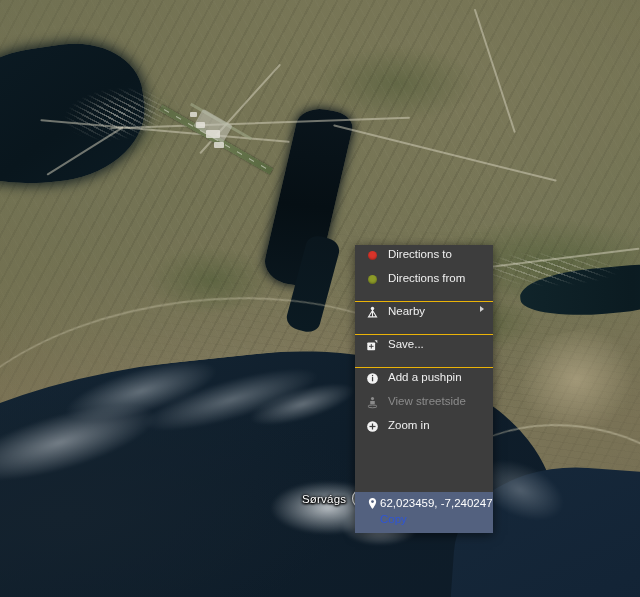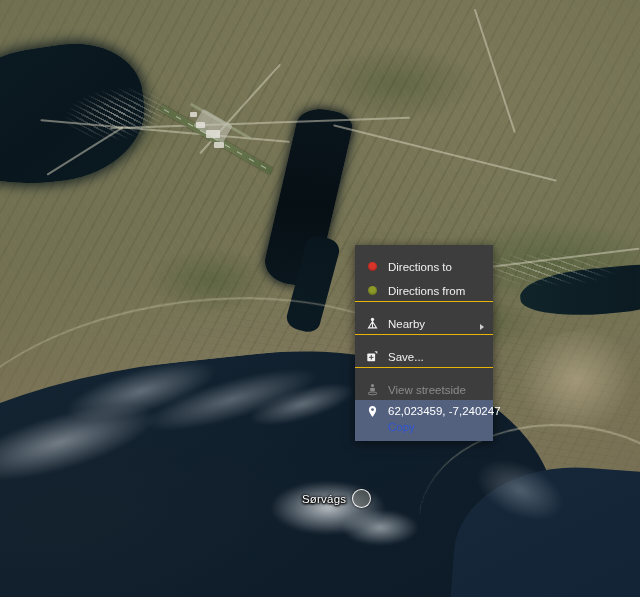--- a/index.html
+++ b/index.html
@@ -208,21 +208,21 @@
   
   .ctx{
     position:absolute;left:355px;top:245px;width:138px;
     background:#3d3d3d;color:#f0f0f0;
     font-size:11.5px;
     box-shadow:0 2px 10px rgba(0,0,0,.55);
     user-select:none;
   }
   .ctx-group + .ctx-group{border-top:1px solid #eab308;}
   .ctx-item{
-    display:flex;align-items:flex-end;gap:9px;
+    display:flex;align-items:flex-start;gap:9px;
     height:24px;padding:0 9px 0 11px;cursor:default;position:relative;
   }
   .ctx-item .label{flex:1 1 auto;white-space:nowrap;line-height:1;}
   .ctx-item.disabled{color:#8b8b8b;}
   .ctx-group{padding:4px 0;}
 
   .ico{
     width:13px;height:13px;flex:0 0 13px;
     display:flex;align-items:center;justify-content:center;
     color:#f2f2f2;
@@ -236,21 +236,21 @@
 
   .arrow{
     width:0;height:0;border-left:4px solid #cfcfcf;
     border-top:3.5px solid transparent;border-bottom:3.5px solid transparent;
     margin-left:4px;
   }
 
   
   .coord-row{
     background:#53617f;padding:4px 9px 6px 11px;
-    display:flex;gap:9px;align-items:flex-start;
+    display:flex;gap:1px;align-items:flex-start;margin-top:44px;
   }
   .coord-row .ico{margin-top:1px;}
   .coord-txt{display:flex;flex-direction:column;gap:2px;line-height:1.25;}
   .coord-val{color:#fff;white-space:nowrap;}
   .copy-link{color:#2f55d4;cursor:pointer;width:max-content;}
 </style>
 </head>
 <body>
 
 <div id="stage">
@@ -342,33 +342,53 @@
             <rect x="1.6" y="4.2" width="9.6" height="9.6" rx="1"></rect>
             <rect x="5.9" y="6.2" width="1.2" height="5.6" fill="#3d3d3d"></rect>
             <rect x="3.7" y="8.4" width="5.6" height="1.2" fill="#3d3d3d"></rect>
           </svg>
         </span>
         <span class="label">Save...</span>
       </div>
     </div>
 
     <div class="ctx-group">
+      <div class="ctx-item">
+        <span class="ico">
+          <svg viewBox="0 0 16 16" width="13" height="13" fill="currentColor">
+            <circle cx="8" cy="8" r="6.6"></circle>
+            <rect x="7.3" y="3.6" width="1.5" height="1.6" fill="#3d3d3d"></rect>
+            <rect x="7.3" y="6.2" width="1.5" height="5.2" fill="#3d3d3d"></rect>
+          </svg>
+        </span>
+        <span class="label">Add a pushpin</span>
+      </div>
 
       <div class="ctx-item disabled">
         <span class="ico">
           <svg viewBox="0 0 16 16" width="13" height="13" fill="currentColor">
             <circle cx="8" cy="3.2" r="1.9"></circle>
             <path d="M5.2 6.1h5.6v4.1H5.2z"></path>
             <ellipse cx="8" cy="12.8" rx="5.6" ry="1.7" fill="none" stroke="currentColor" stroke-width="1.1"></ellipse>
           </svg>
         </span>
         <span class="label">View streetside</span>
       </div>
 
 
+      <div class="ctx-item">
+        <span class="ico">
+          <svg viewBox="0 0 16 16" width="13" height="13" fill="currentColor">
+            <circle cx="8" cy="8" r="6.6"></circle>
+            <rect x="7.25" y="4.3" width="1.5" height="7.4" fill="#3d3d3d"></rect>
+            <rect x="4.3" y="7.25" width="7.4" height="1.5" fill="#3d3d3d"></rect>
+          </svg>
+        </span>
+        <span class="label">Zoom in</span>
+      </div>
     </div>
 
 
     <div class="coord-row">
       <span class="ico">
         <svg viewBox="0 0 16 16" width="13" height="13" fill="#ffffff">
           <path d="M8 1.2c-2.5 0-4.5 2-4.5 4.5 0 3.3 4.5 8.9 4.5 8.9s4.5-5.6 4.5-8.9c0-2.5-2-4.5-4.5-4.5z"></path>
           <circle cx="8" cy="5.6" r="1.7" fill="#53617f"></circle>
         </svg>
       </span>

